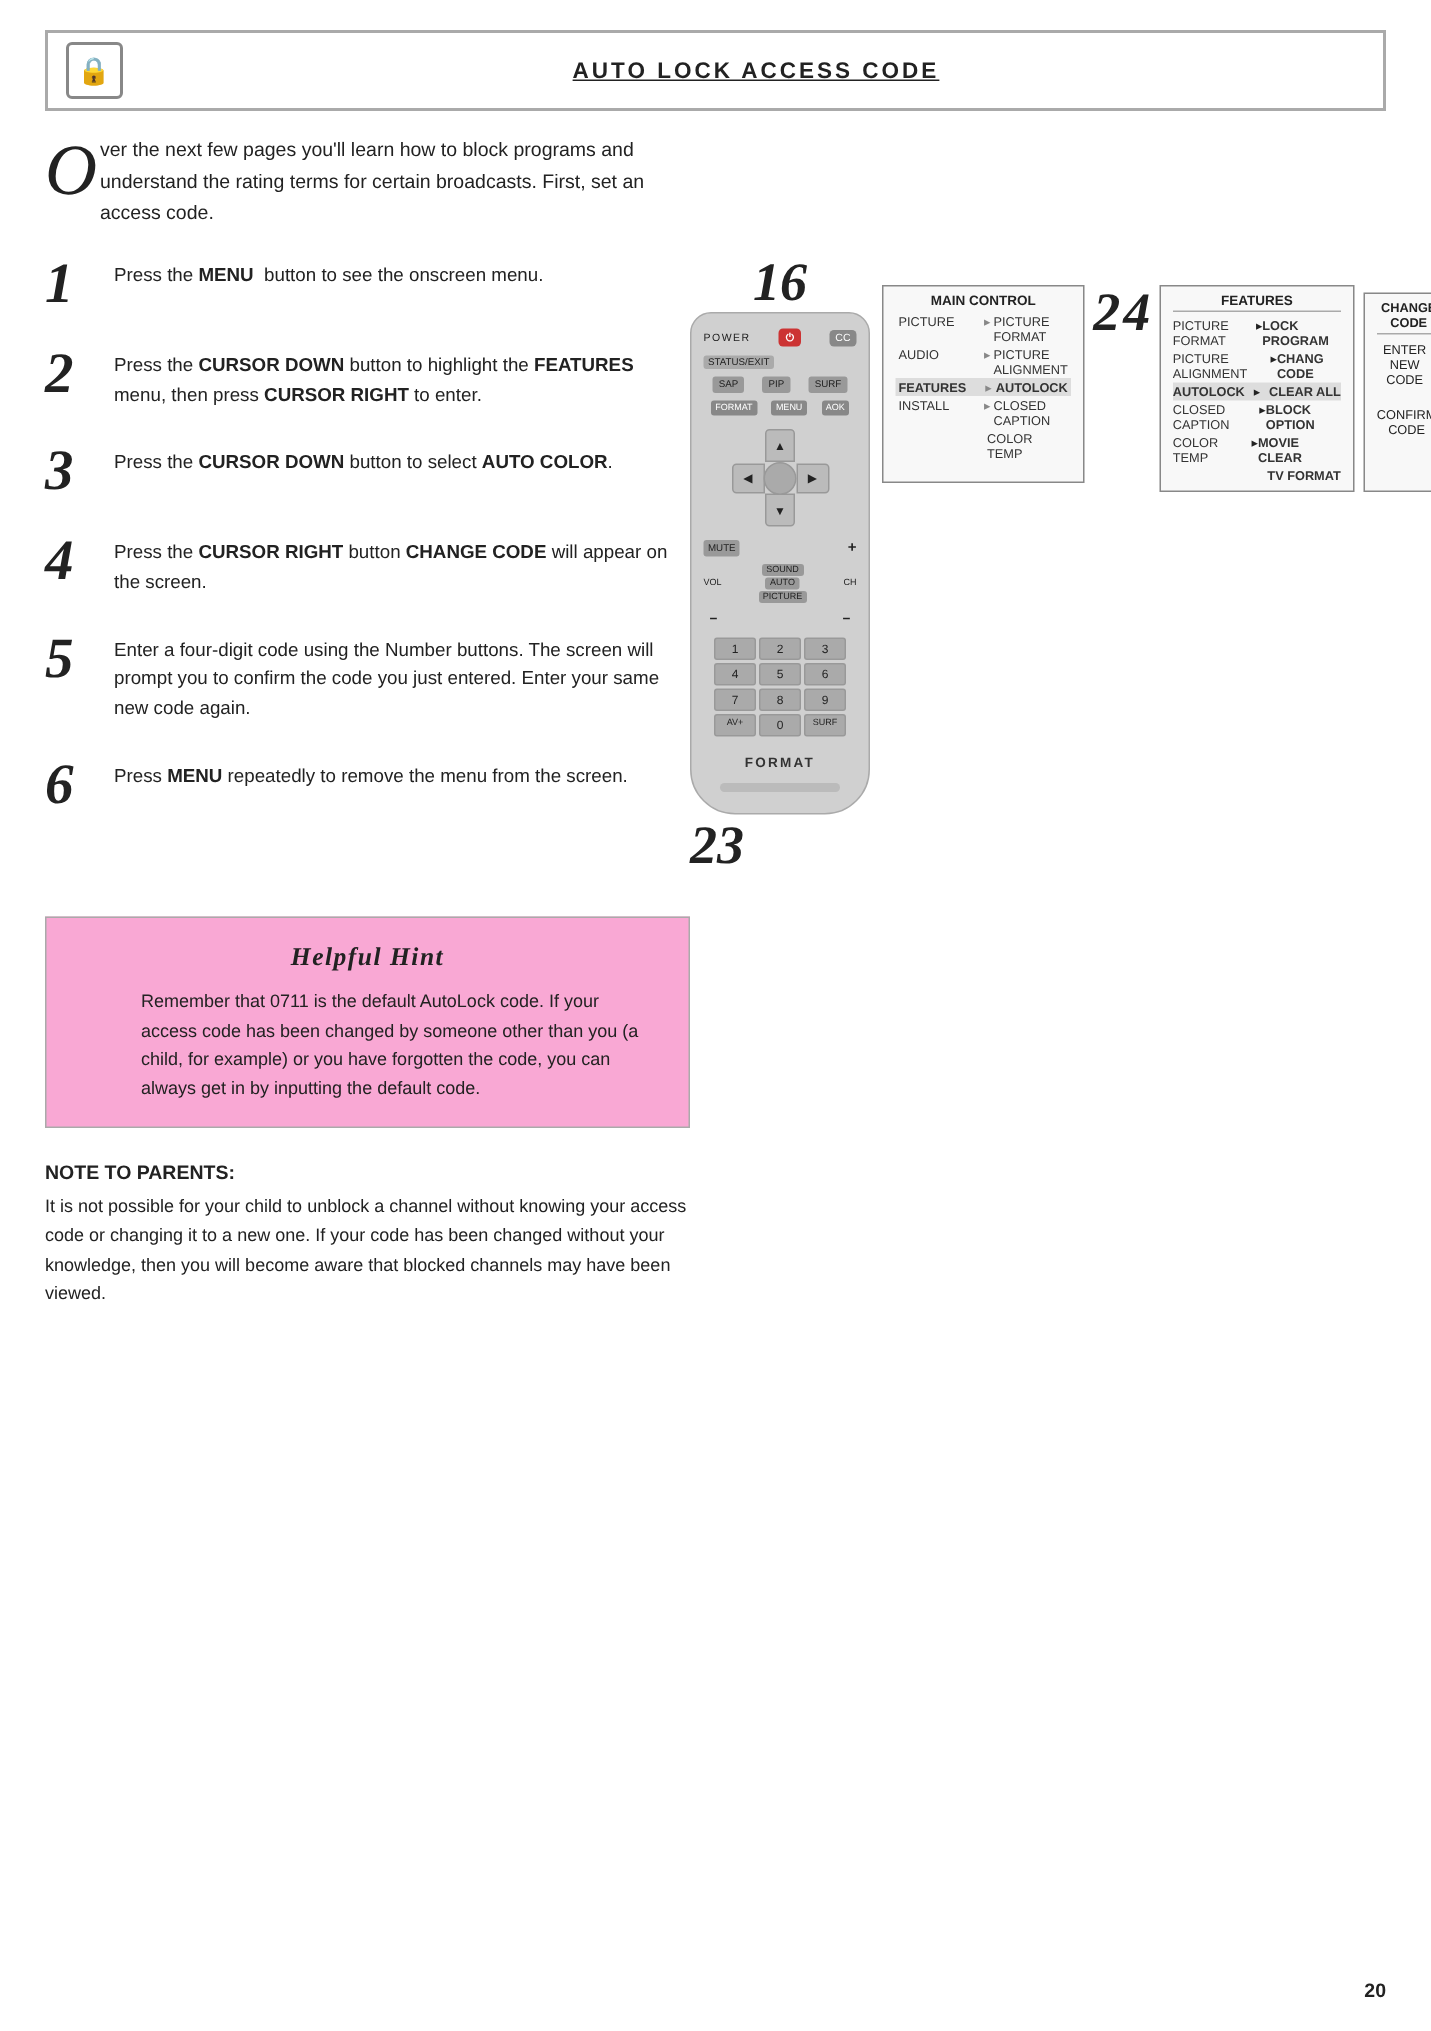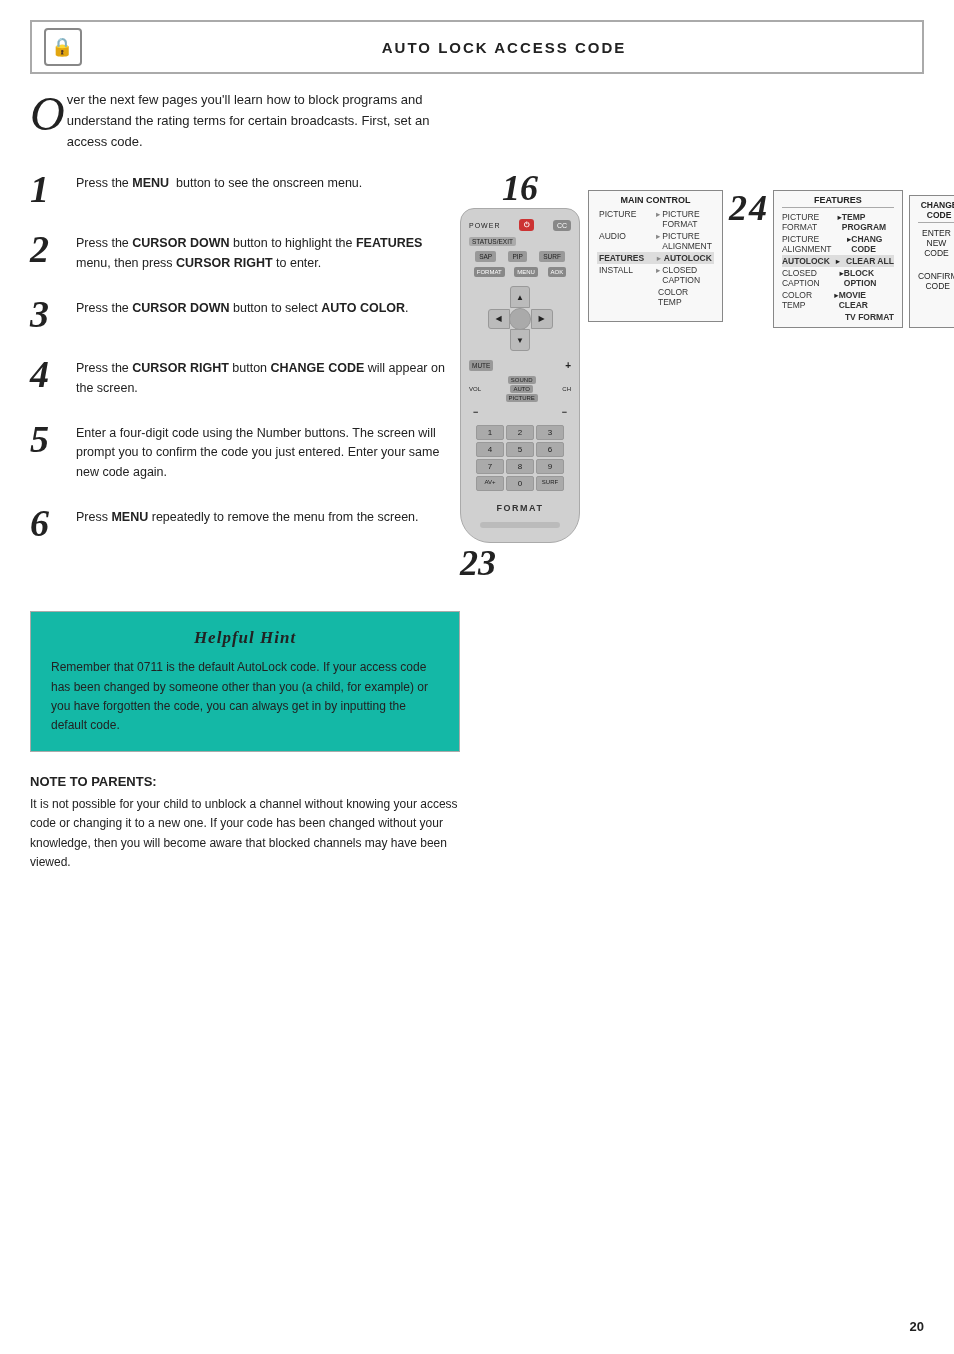--- a/index.html
+++ b/index.html
@@ -31,20 +31,21 @@
       font-size: 18px;
       color: #555;
     }
     .header-title {
       flex: 1;
       text-align: center;
       font-size: 15px;
       font-weight: bold;
       letter-spacing: 2px;
       text-transform: uppercase;
+      text-decoration: underline;
     }
 
     
     .intro-text {
       font-size: 13px;
       line-height: 1.6;
       margin-bottom: 18px;
       max-width: 400px;
     }
     .intro-text .drop-cap {
@@ -94,37 +95,38 @@
     .step-text strong {
       font-weight: bold;
     }
 
     
     .hint-box {
       margin-top: 30px;
       border: 1.5px solid #aaa;
       padding: 16px 20px;
       max-width: 430px;
-      background: #14b8a6;
+      background: #f9a8d4;
     }
     .hint-title {
       text-align: center;
       font-size: 17px;
       font-weight: bold;
       font-style: italic;
       letter-spacing: 1px;
       margin-bottom: 10px;
       font-family: Georgia, serif;
     }
     .hint-title span.small-caps {
       font-variant: small-caps;
     }
     .hint-text {
       font-size: 12px;
       line-height: 1.6;
+      margin-left: 43px;
     }
 
     
     .note-section {
       margin-top: 22px;
       max-width: 430px;
     }
     .note-title {
       font-weight: bold;
       font-size: 13px;
@@ -522,21 +524,21 @@
         <div style="display:flex; gap:0; align-items:flex-start; justify-content:flex-end;">
           <div style="font-size:36px; font-style:italic; font-family:Georgia,serif; font-weight:bold; line-height:1; color:#222;">2</div>
           <div style="font-size:36px; font-style:italic; font-family:Georgia,serif; font-weight:bold; line-height:1; color:#222; margin-left:2px;">4</div>
         </div>
 
         <div class="osd-features-box">
           <div class="osd-features-title">FEATURES</div>
           <div class="osd-features-row">
             <span class="left">PICTURE FORMAT</span>
               <span>▸</span>
-              <span class="right">TEMP PROGRAM</span>
+              <span class="right">LOCK PROGRAM</span>
           </div>
           <div class="osd-features-row">
             <span class="left">PICTURE ALIGNMENT</span>
               <span>▸</span>
               <span class="right">CHANG CODE</span>
           </div>
           <div class="osd-features-row highlighted" style="background:#ddd;">
             <span class="left" style="font-weight:bold;">AUTOLOCK</span>
               <span>▸</span>
               <span class="right">CLEAR ALL</span>

